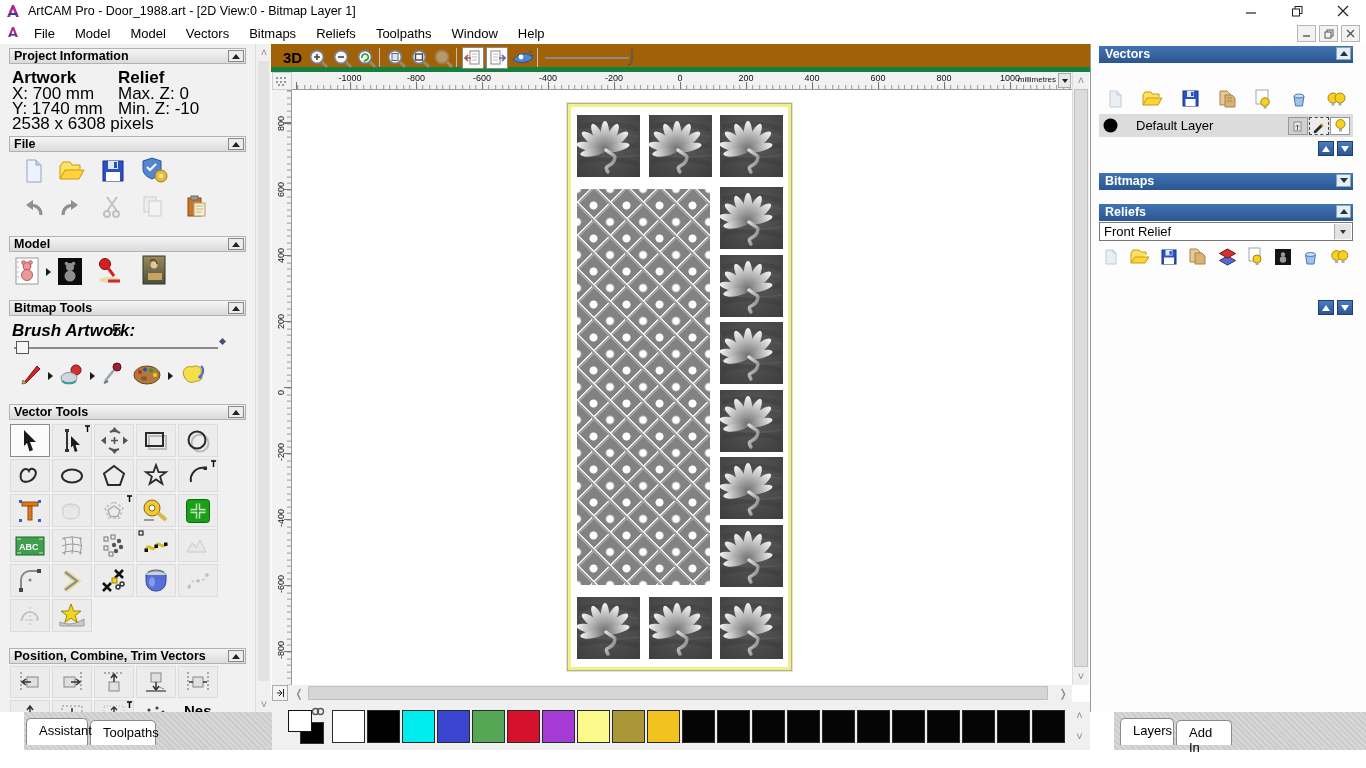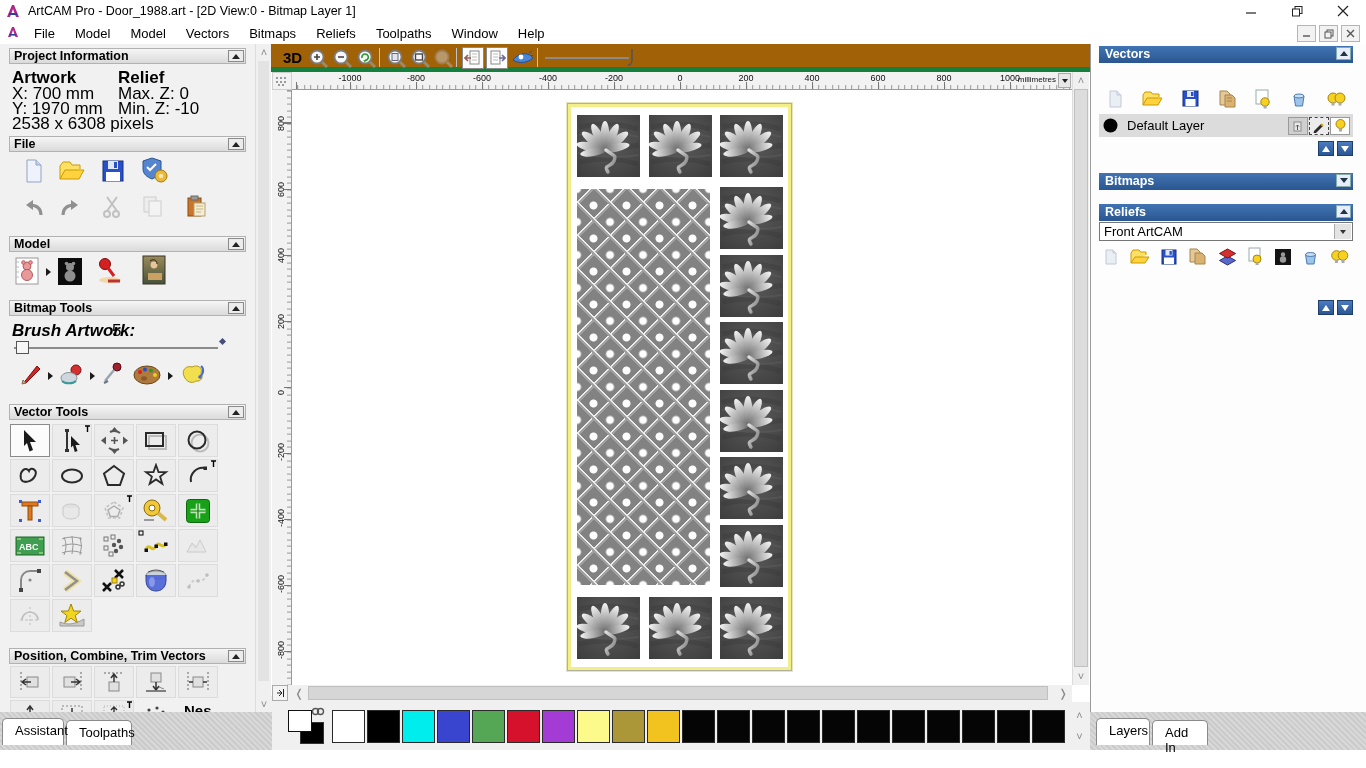--- a/index.html
+++ b/index.html
@@ -34,21 +34,21 @@
   .vt-cell.pressed{background:#fbfbfb;border:1px solid #8a8a8a;}
   .pin{position:absolute;font-size:0;}
   .slider-track{position:absolute;height:2px;background:#8a8a8a;}
   .slider-thumb{position:absolute;width:13px;height:13px;background:#f6f6f6;border:1px solid #555;box-sizing:border-box;}
   .left-scroll{position:absolute;left:255px;top:44px;width:16px;height:668px;background:#f0f0f0;border-left:1px solid #dcdcdc;box-sizing:border-box;}
   .scrbtn{position:absolute;left:0;width:16px;height:16px;background:#f0f0f0;display:flex;align-items:center;justify-content:center;}
   .chev{font-size:11px;color:#8a8a8a;line-height:1;}
 
   
   .tabstrip{position:absolute;height:38px;background:#cbcbcb;
-    background-image:repeating-linear-gradient(45deg,rgba(255,255,255,.25) 0 2px,rgba(0,0,0,0) 2px 4px);}
+    background-image:repeating-linear-gradient(45deg,rgba(255,255,255,.25) 0 2px,rgba(0,0,0,0) 2px 4px);margin-left:24px;}
   .tab{position:absolute;top:8px;height:25px;background:#fff;border:1px solid #8a8a8a;border-bottom:none;
        border-radius:5px 5px 0 0;font-size:13px;padding:4px 12px 0;box-sizing:border-box;}
   .tab.active{top:6px;height:27px;z-index:2;}
 
   
   .cv-toolbar{position:absolute;left:271px;top:44px;width:819px;height:28px;background:#a16207;border-bottom:5px solid #15803d;box-sizing:border-box;}
   .tbtn{position:absolute;top:3px;width:22px;height:22px;display:flex;align-items:center;justify-content:center;}
   .vsep{position:absolute;top:4px;width:1px;height:19px;background:#c2c2c2;}
   .tglbtn{position:absolute;top:3px;width:22px;height:22px;background:#fbfbfb;border:1px solid #8a8a8a;box-sizing:border-box;
           display:flex;align-items:center;justify-content:center;}
@@ -228,21 +228,21 @@
     <div class="lhead" style="top:4px">
       <span>Project Information</span>
       <span class="hbtn">
           <span class="tri-up"></span>
         </span>
     </div>
     <span class="pi-label bold" style="left:12px;top:24px">Artwork</span>
     <span class="pi-label bold" style="left:118px;top:24px">Relief</span>
     <span class="pi-label" style="left:12px;top:40px">X: 700 mm</span>
     <span class="pi-label" style="left:118px;top:40px">Max. Z: 0</span>
-    <span class="pi-label" style="left:12px;top:55px">Y: 1970 mm</span>
+    <span class="pi-label" style="left:12px;top:55px">Y: 1740 mm</span>
     <span class="pi-label" style="left:118px;top:55px">Min. Z: -10</span>
     <span class="pi-label" style="left:12px;top:70px">2538 x 6308 pixels</span>
 
     <div class="lhead" style="top:92px">
       <span>File</span>
       <span class="hbtn">
           <span class="tri-up"></span>
         </span>
     </div>
     <span class="icn" style="left:20px;top:114px">
@@ -959,21 +959,21 @@
             <circle cx="8" cy="9" r="5" fill="#f7d122" stroke="#a8860a"></circle>
             <rect x="6.5" y="13.5" width="3" height="3" fill="#aaa"></rect>
             <circle cx="15" cy="9" r="5" fill="#f7d122" stroke="#a8860a"></circle>
             <rect x="13.5" y="13.5" width="3" height="3" fill="#aaa"></rect>
           </svg></span>
     </div>
     <div class="layerrow" style="top:70px">
       <svg width="17" height="17">
           <circle cx="8.5" cy="8.5" r="7" fill="#000"></circle>
         </svg>
-      <span style="margin-left:8px">Default Layer</span>
+      <span style="margin-left:17px">Default Layer</span>
       <span style="margin-left:auto;display:flex">
         <span class="sqbtn" style="background:#cfcfcf">
           <svg width="14" height="14">
               <rect x="3" y="3" width="7" height="9" fill="#e8e8e8" stroke="#8a8a8a"></rect>
               <path d="M6.5 11V6M5 7.5L6.5 6 8 7.5" stroke="#555" fill="none"></path>
             </svg>
           </span>
         <span class="sqbtn" style="background:#ececec;border:1px dashed #444">
           <svg width="14" height="14">
               <path d="M2 12l7-7 2 2-7 7-2.5.5z" fill="#2a2a2a"></path>
@@ -1004,21 +1004,21 @@
         </span>
     </div>
 
     <div class="rhead" style="top:160px">
       <span>Reliefs</span>
       <span class="rhbtn">
           <span class="tri-up" style="border-bottom-color:#234"></span>
         </span>
     </div>
     <div class="combo" style="top:178px">
-      <span>Front ArtCAM</span>
+      <span>Front Relief</span>
       <span class="combo-drop">
           <span class="tri-down" style="border-left-width:3.5px;border-right-width:3.5px;border-top-width:4.5px;border-top-color:#333"></span>
         </span>
     </div>
     <div class="icorow" style="top:202px;padding:0 1px">
       <span><svg width="18" height="18" opacity="0.6">
             <path d="M4 2h7l3 3v11H4z" fill="#dfe6ee" stroke="#9aa7c0"></path>
             <path d="M11 2v3h3" fill="#c8d4ea" stroke="#9aa7c0"></path>
           </svg></span>
       <span><svg width="20" height="18">

